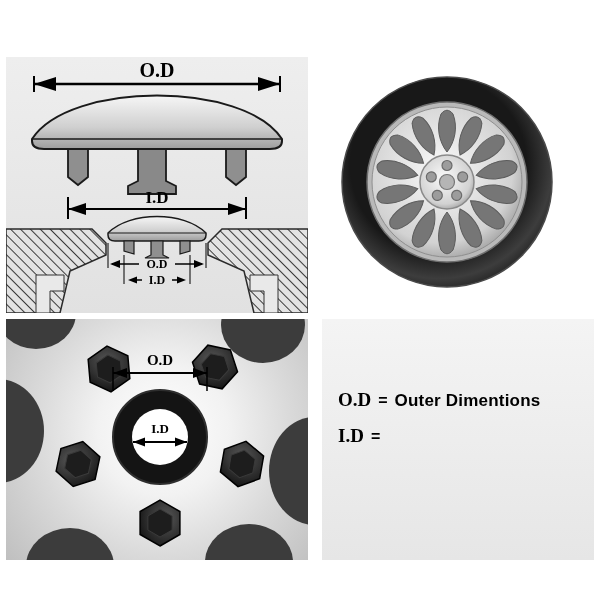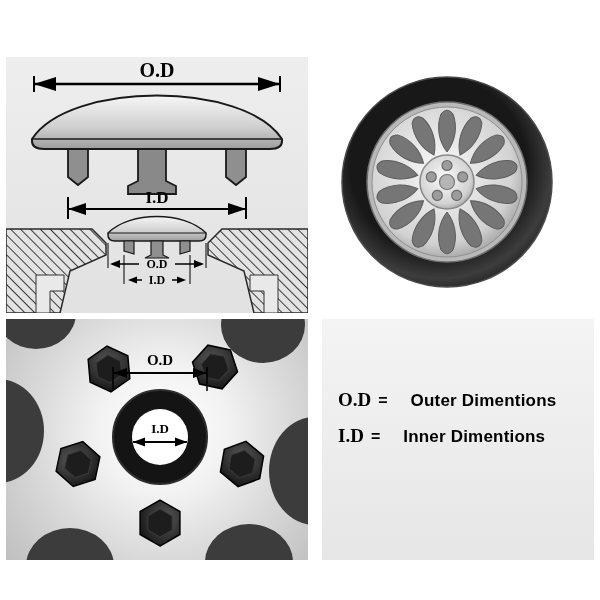--- a/index.html
+++ b/index.html
@@ -30,21 +30,21 @@
   }
   .legend-row{
     font-size:17px;font-weight:bold;color:#000;white-space:nowrap;
     display:flex;align-items:baseline;
   }
   .legend-term{
     font-family:"Liberation Serif","DejaVu Serif",serif;
     font-size:19px;font-weight:bold;
   }
   .legend-eq{margin:0 7px;font-size:16px;}
-  .legend-def{font-size:17px;letter-spacing:0.2px;margin-left:16px;}
+  .legend-def{font-size:17px;letter-spacing:0.2px;}
   svg{display:block;}
   text{
     font-family:"Liberation Serif","DejaVu Serif",serif;
     font-weight:bold;fill:#000;
   }
 </style>
 </head>
 <body>
 
 <section class="panel cap-panel">
@@ -230,15 +230,14 @@
 
 <section class="panel legend-panel">
   <div class="legend-row">
     <span class="legend-term">O.D</span>
     <span class="legend-eq">=</span>
     <span class="legend-def">Outer Dimentions</span>
   </div>
   <div class="legend-row">
     <span class="legend-term">I.D</span>
     <span class="legend-eq">=</span>
-    <span class="legend-def">Inner Dimentions</span>
   </div>
 </section>
 
 </body></html>

